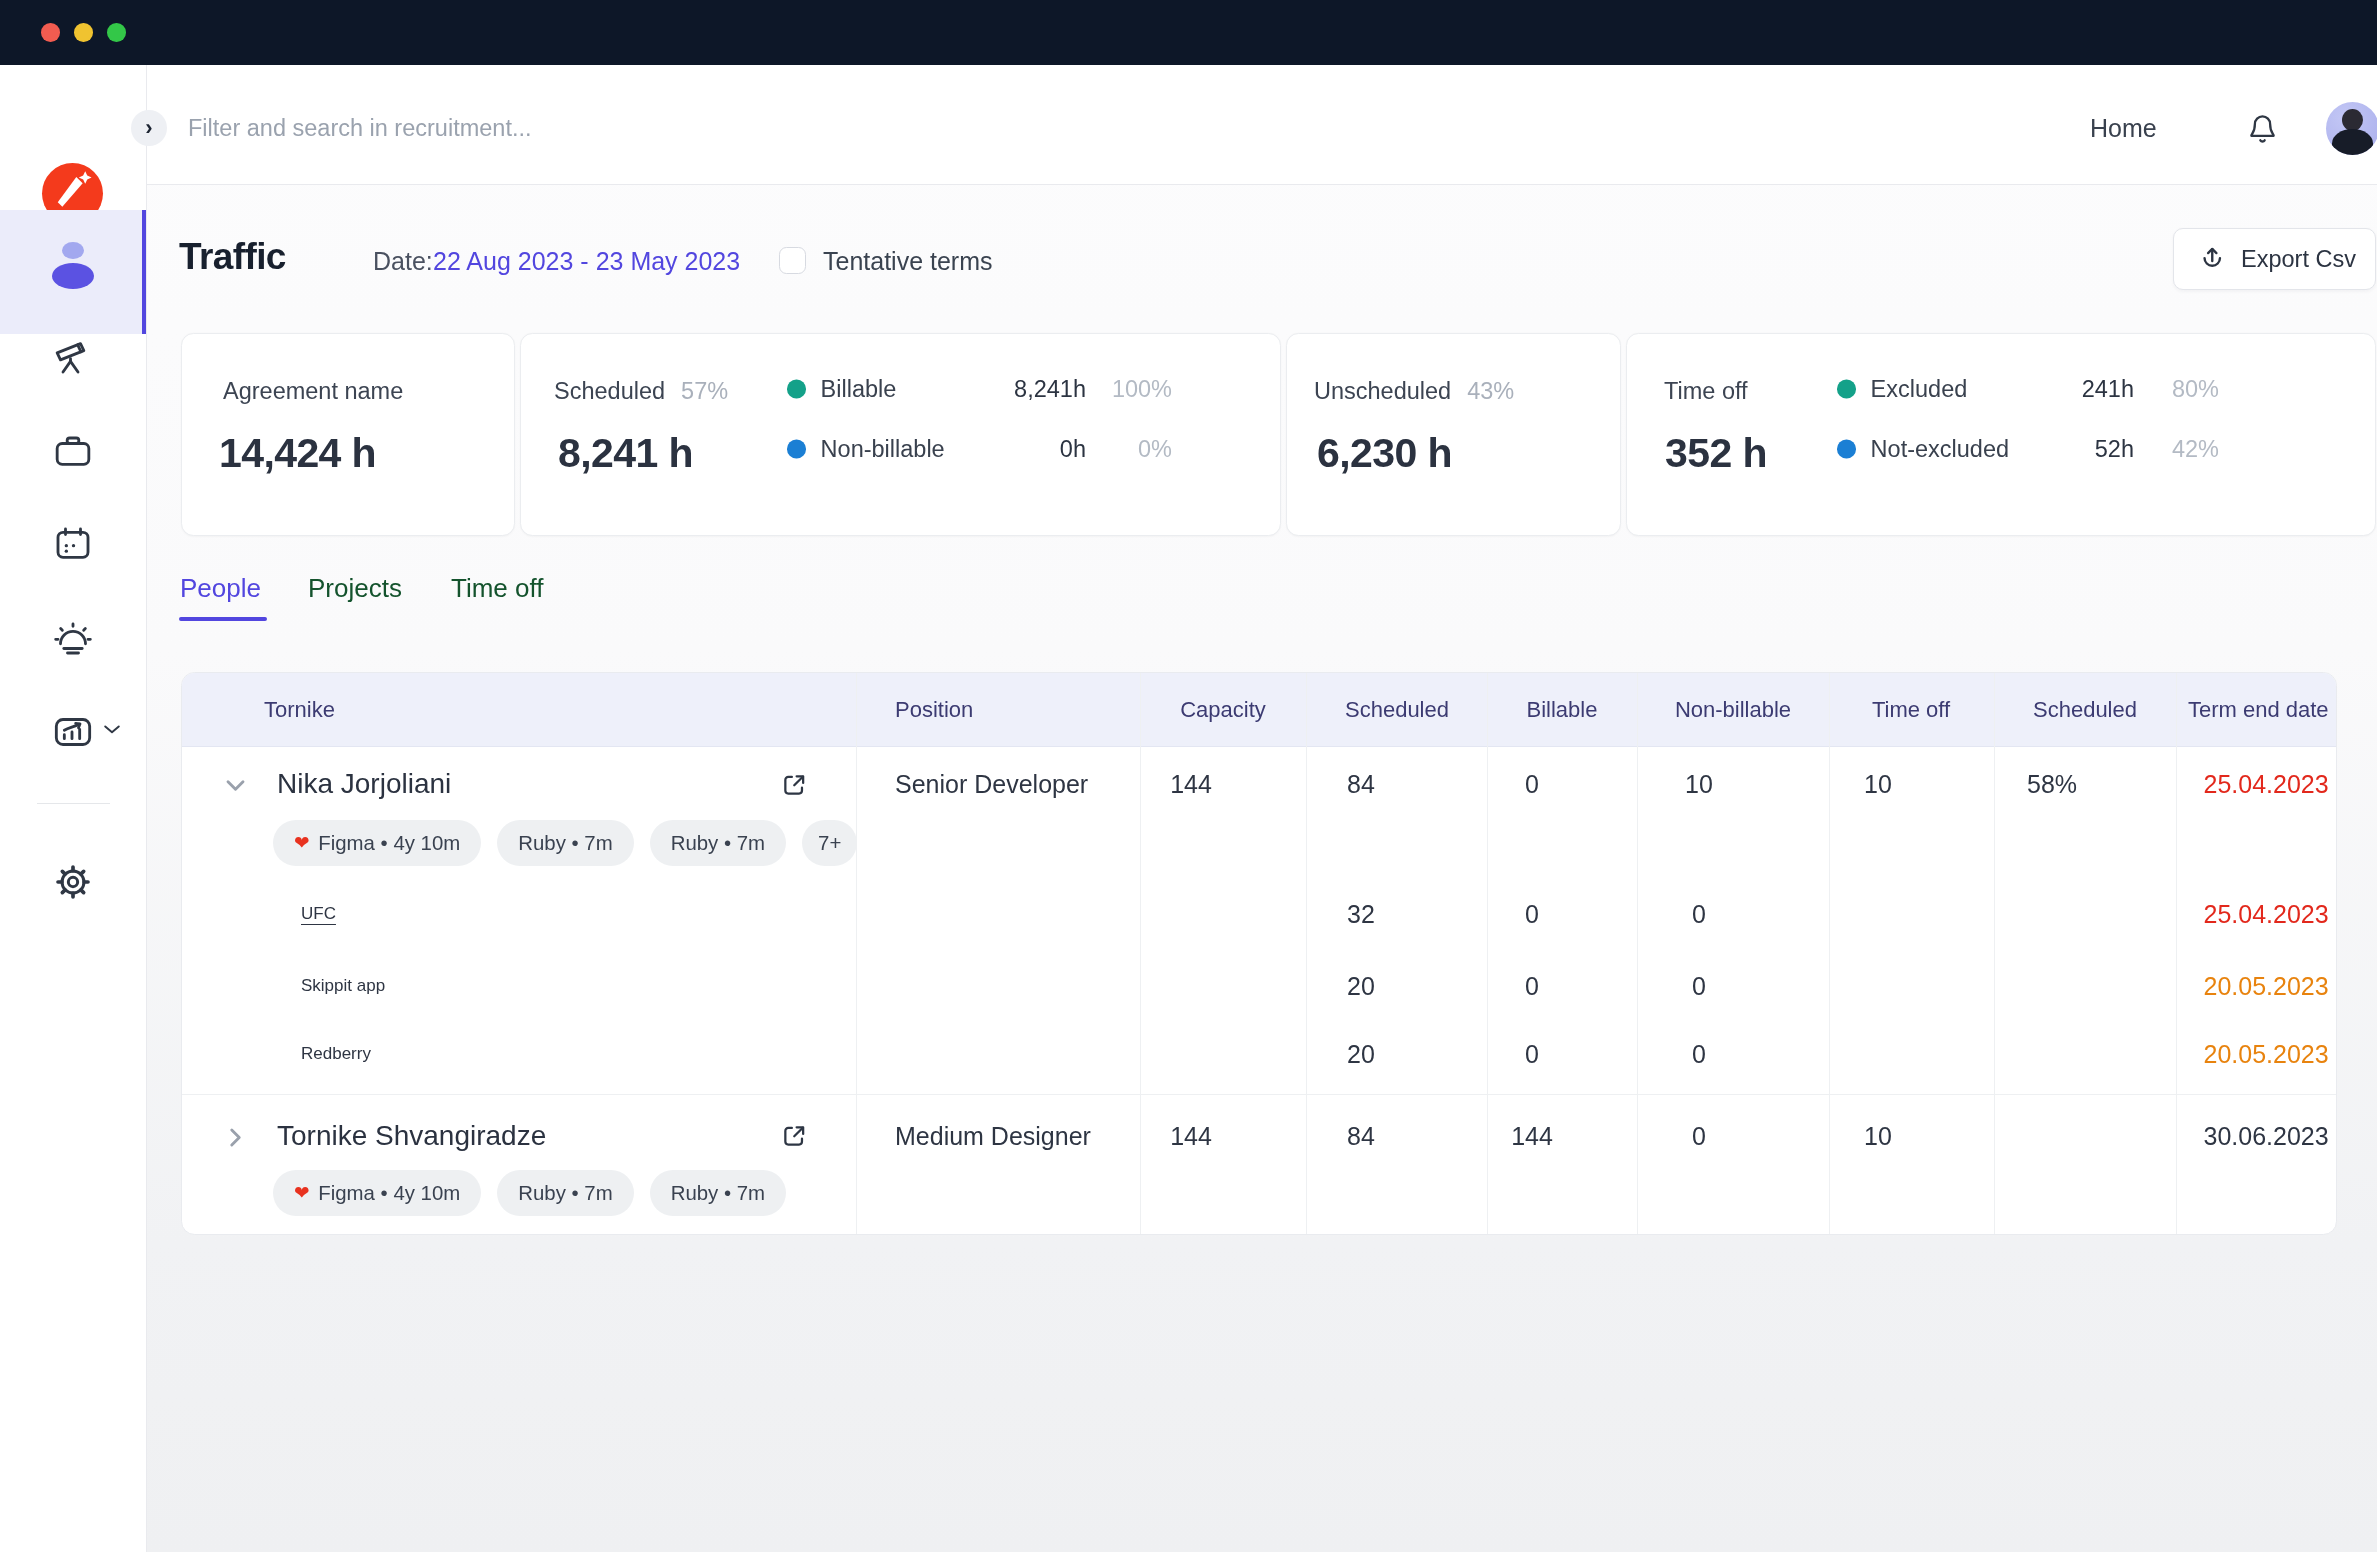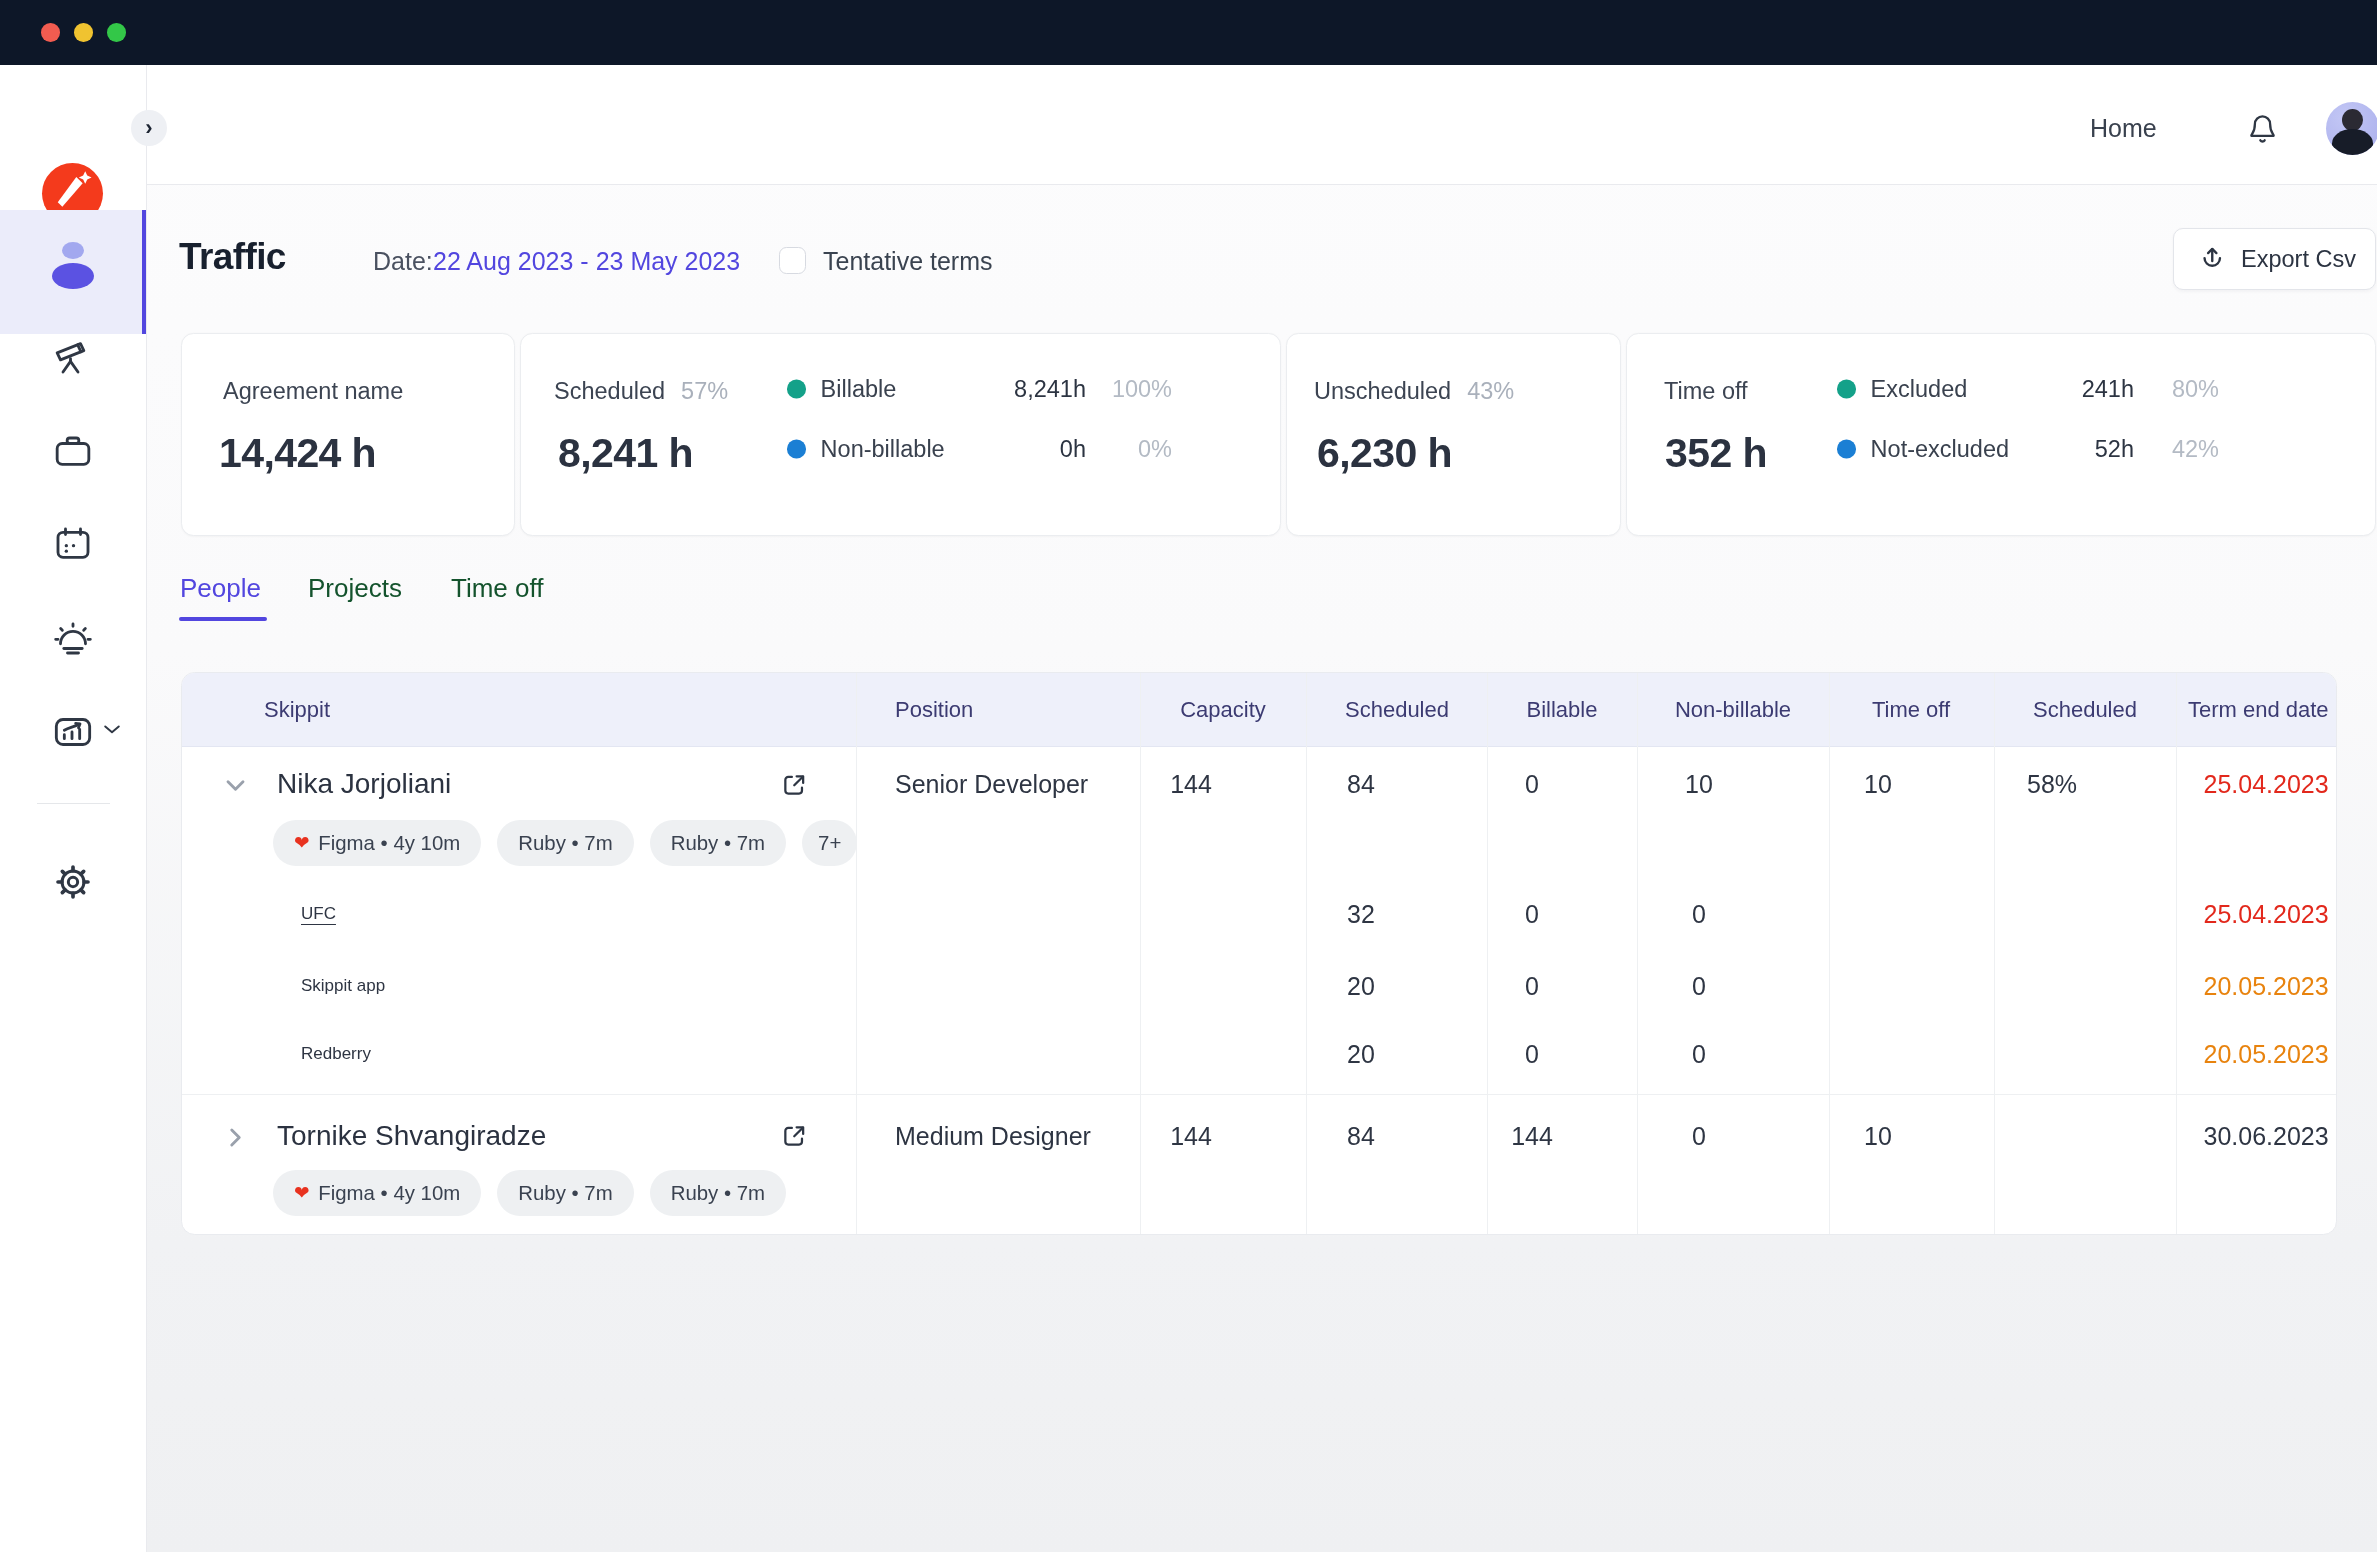--- a/index.html
+++ b/index.html
@@ -153,20 +153,21 @@
   <div class="side-divider"></div>
 
   <svg class="side-icon" style="top:797px" viewBox="0 0 24 24" fill="none" stroke="#2f3744" stroke-width="1.8" stroke-linecap="round">
     <circle cx="12" cy="12" r="6.6"></circle>
     <circle cx="12" cy="12" r="2.8"></circle>
     <path d="M12 5.4 V3 M12 18.6 V21 M5.4 12 H3 M18.6 12 H21 M7.3 7.3 L5.6 5.6 M16.7 7.3 L18.4 5.6 M7.3 16.7 L5.6 18.4 M16.7 16.7 L18.4 18.4" stroke-width="2.2"></path>
   </svg>
 </div>
 
 <div class="appheader">
+  <input class="search-input" placeholder="Filter and search in recruitment..." style="">
   <span class="ab vc home-link">Home</span>
   <svg style="position:absolute;left:2100px;top:47px" width="31" height="33" viewBox="0 0 24 26" fill="none" stroke="#2f3744" stroke-width="1.8" stroke-linecap="round" stroke-linejoin="round">
     <path d="M18 9.5a6 6 0 0 0-12 0c0 7-2.8 7.5-2.8 9.3h17.6c0-1.8-2.8-2.3-2.8-9.3"></path>
     <path d="M10.3 22.3a2 2 0 0 0 3.4 0"></path>
   </svg>
   <div class="avatar">
     <div class="head"></div>
     <div class="body"></div>
   </div>
 </div>
@@ -244,21 +245,21 @@
   <span class="legend-pct" style="right:156px;top:115px">42%</span>
 </div>
 
 <span class="ab vc tab active" style="left:180px;top:588px">People</span>
 <span class="ab vc tab" style="left:308px;top:588px">Projects</span>
 <span class="ab vc tab" style="left:451px;top:588px">Time off</span>
 <div class="tab-underline"></div>
 
 <div class="table-card">
   <div class="thead"></div>
-  <span class="th vc" style="left:82px">Skippit</span>
+  <span class="th vc" style="left:82px">Tornike</span>
   <span class="th vc" style="left:713px">Position</span>
   <span class="th cc" style="left:1041px">Capacity</span>
   <span class="th cc" style="left:1215px">Scheduled</span>
   <span class="th cc" style="left:1380px">Billable</span>
   <span class="th cc" style="left:1551px">Non-billable</span>
   <span class="th cc" style="left:1729px">Time off</span>
   <span class="th cc" style="left:1903px">Scheduled</span>
   <span class="th vc" style="right:7.4px">Term end date</span>
 
   <div class="vline" style="left:674px"></div>

